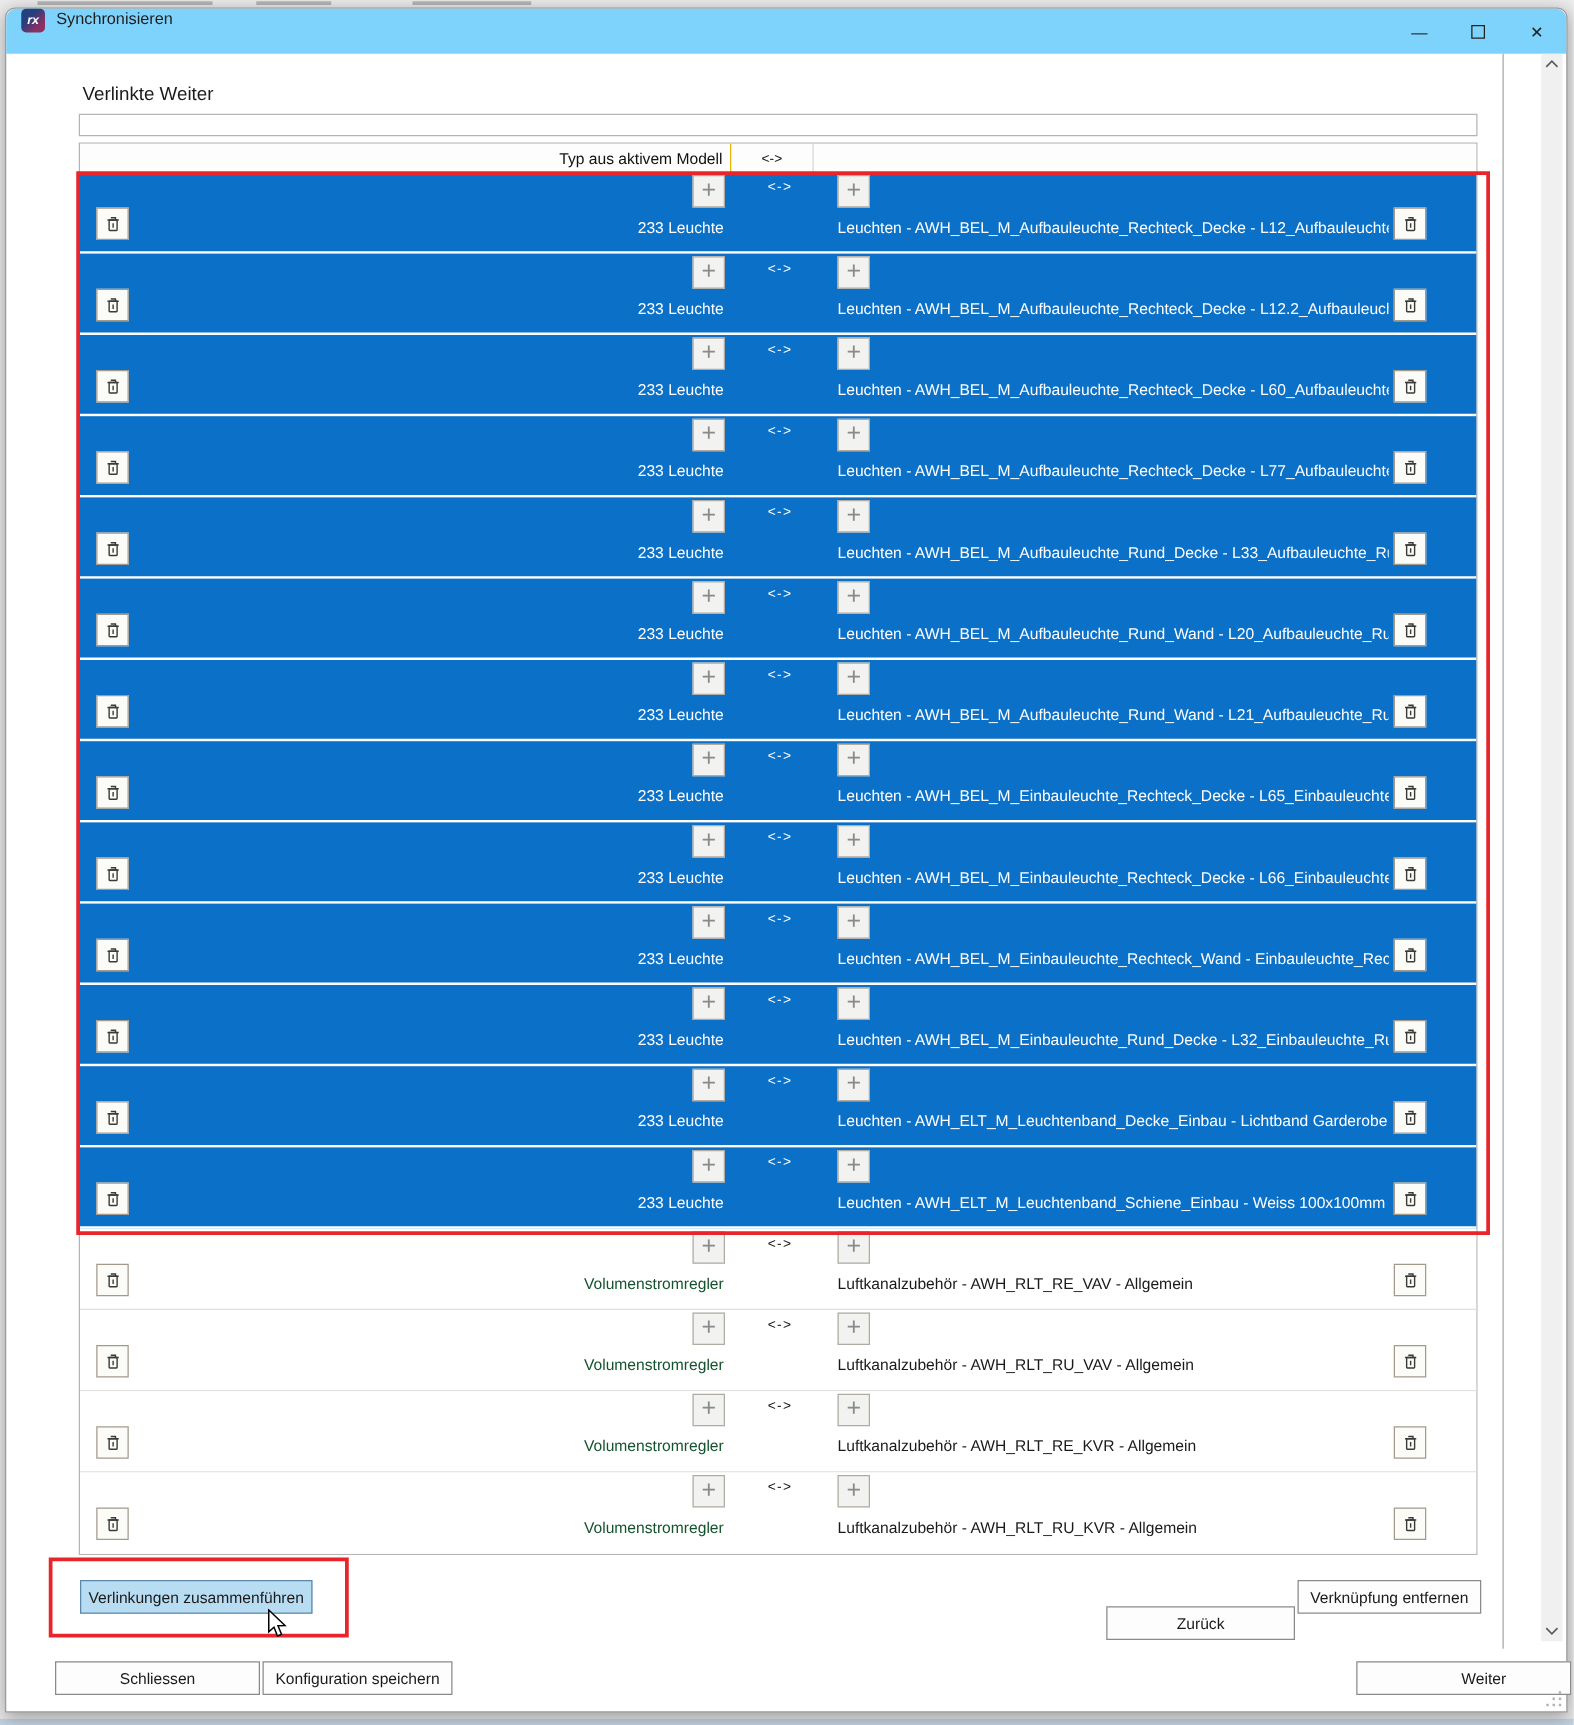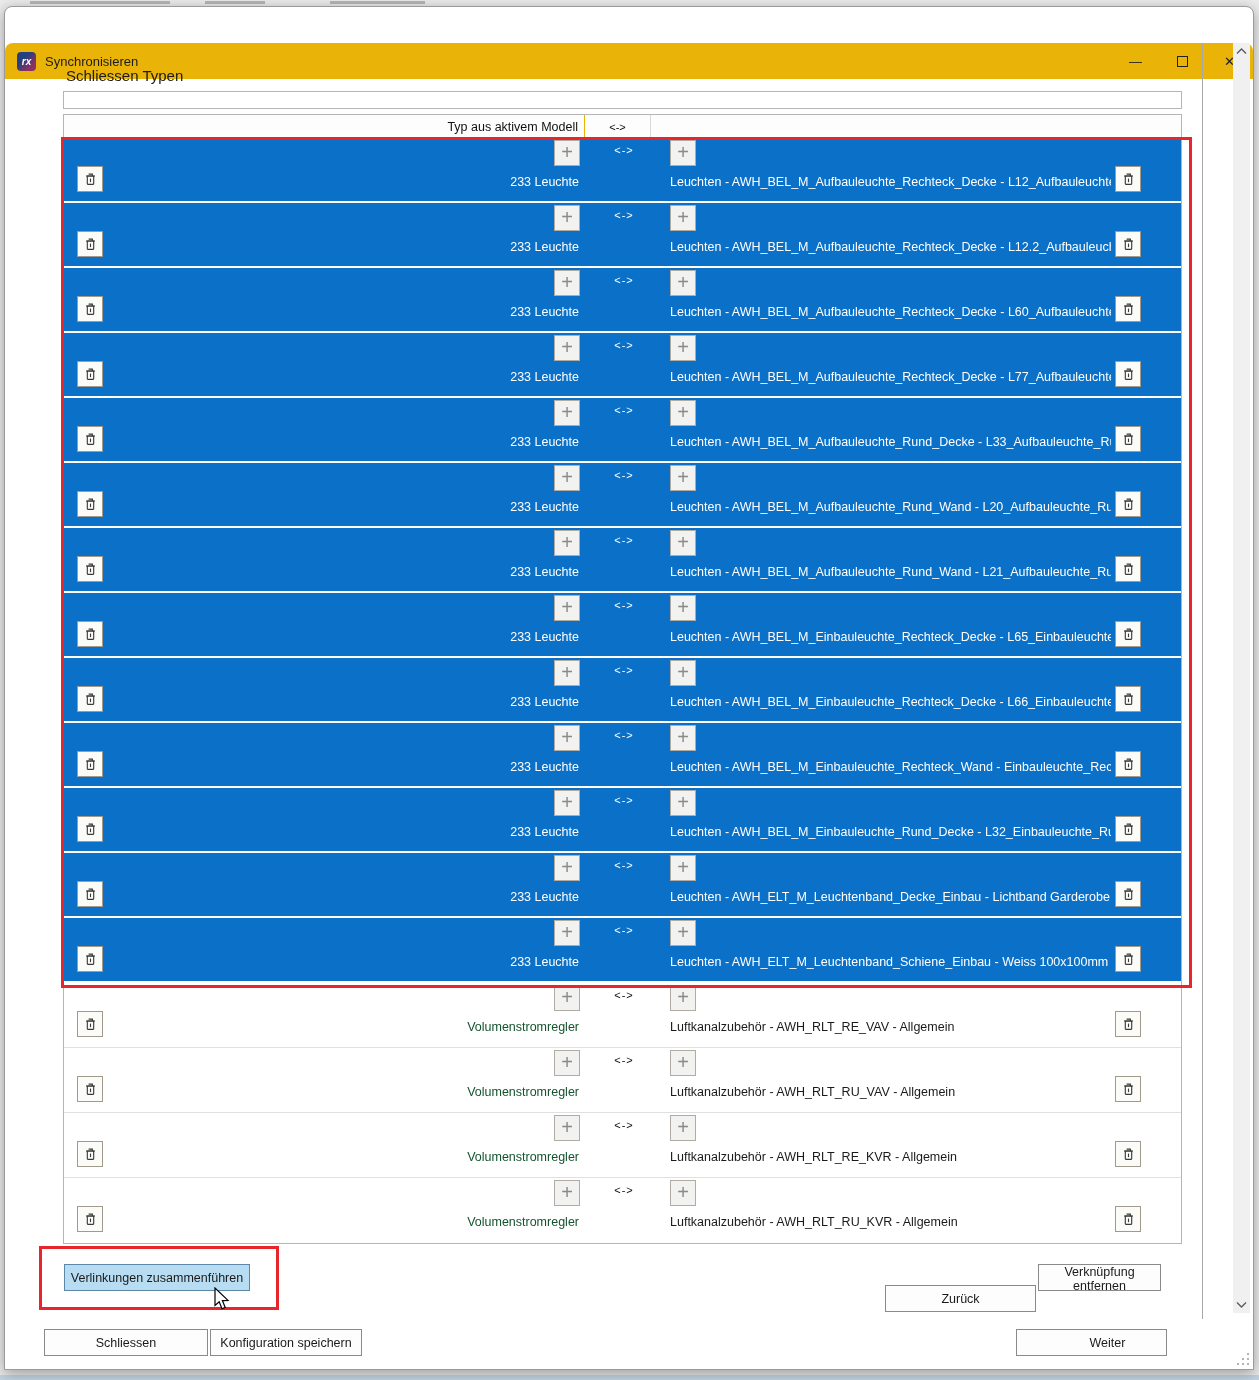--- a/index.html
+++ b/index.html
@@ -17,22 +17,22 @@
 
   
   .dialog {
     position:absolute; left:4px; top:6px; width:1250px; height:1364px;
     background:#ffffff; border:1px solid #9b9b9b;
     border-radius:8px 8px 0 0;
     box-shadow:0 3px 14px rgba(0,0,0,.35);
   }
   .titlebar {
     position:absolute; left:0; top:0; width:100%; height:36px;
-    background:#eab308; border-radius:8px 8px 0 0;
-    display:flex; align-items:center; padding-left:12px;margin-top:36px;
+    background:#7dd3fc; border-radius:8px 8px 0 0;
+    display:flex; align-items:flex-start; padding-left:12px;
   }
   .app-icon {
     width:19px; height:19px; border-radius:4px;
     background:linear-gradient(135deg,#24407e 35%,#8c2f63 75%);
     color:#fff; font-style:italic; font-weight:bold; font-size:10px;
     display:flex; align-items:center; justify-content:center;
   }
   .win-title { margin-left:9px; font-size:13px; color:#1d1d1d; }
   .win-controls { position:absolute; right:0; top:0; height:36px; display:flex; }
   .win-btn {
@@ -96,25 +96,25 @@
 
   .trash-glyph { display:block; }
 
   
   .btn {
     position:absolute; height:27px;
     background:#fdfdfd; border:1px solid #8a8a8a;
     font-family:inherit; font-size:12.5px; color:#1a1a1a;
   }
   .btn-merge  { left:59px;  top:1257px; width:186px; background:#b8ddf3; border-color:#5b88a8; }
-  .btn-remove { left:1033px; top:1257px; width:123px; }
+  .btn-remove { left:1033px; top:1257px; width:147px; }
   .btn-close  { left:39px;  top:1322px; width:164px; }
   .btn-save   { left:205px; top:1322px; width:152px; }
   .btn-back   { left:880px; top:1278px; width:151px; }
-  .btn-next   { left:1011px; top:1322px; width:151px;padding-left:32px; }
+  .btn-next   { left:1080px; top:1322px; width:172px;padding-left:32px; }
 
   
   .panel-edge { position:absolute; left:1197px; top:36px; width:1px; height:1276px; background:#a8a8a8; }
   .v-scrollbar {
     position:absolute; left:1228px; top:36px; width:17px; height:1270px;
     background:#f0f0f0; display:flex; flex-direction:column; justify-content:space-between; align-items:center;
   }
   .sb-arrow { width:17px; height:17px; display:flex; align-items:center; justify-content:center; }
 
   .resize-grip { position:absolute; left:1232px; top:1346px; width:14px; height:14px; }
@@ -149,21 +149,21 @@
         </button>
       <button class="win-btn">
           <span class="maxi-glyph"></span>
         </button>
       <button class="win-btn close">
           <span>✕</span>
         </button>
     </div>
   </div>
 
-  <div class="group-label">Schliessen Typen</div>
+  <div class="group-label">Verlinkte Weiter</div>
   <input class="filter-input" type="text" value="" style="">
 
   <div class="types-table">
     <div class="thead">
       <div class="th th-model">Typ aus aktivem Modell</div>
       <div class="th th-link">&lt;-&gt;</div>
     </div>
     <div id="rows">
         <div class="row selected">
     <button class="icon-btn trash-left">

